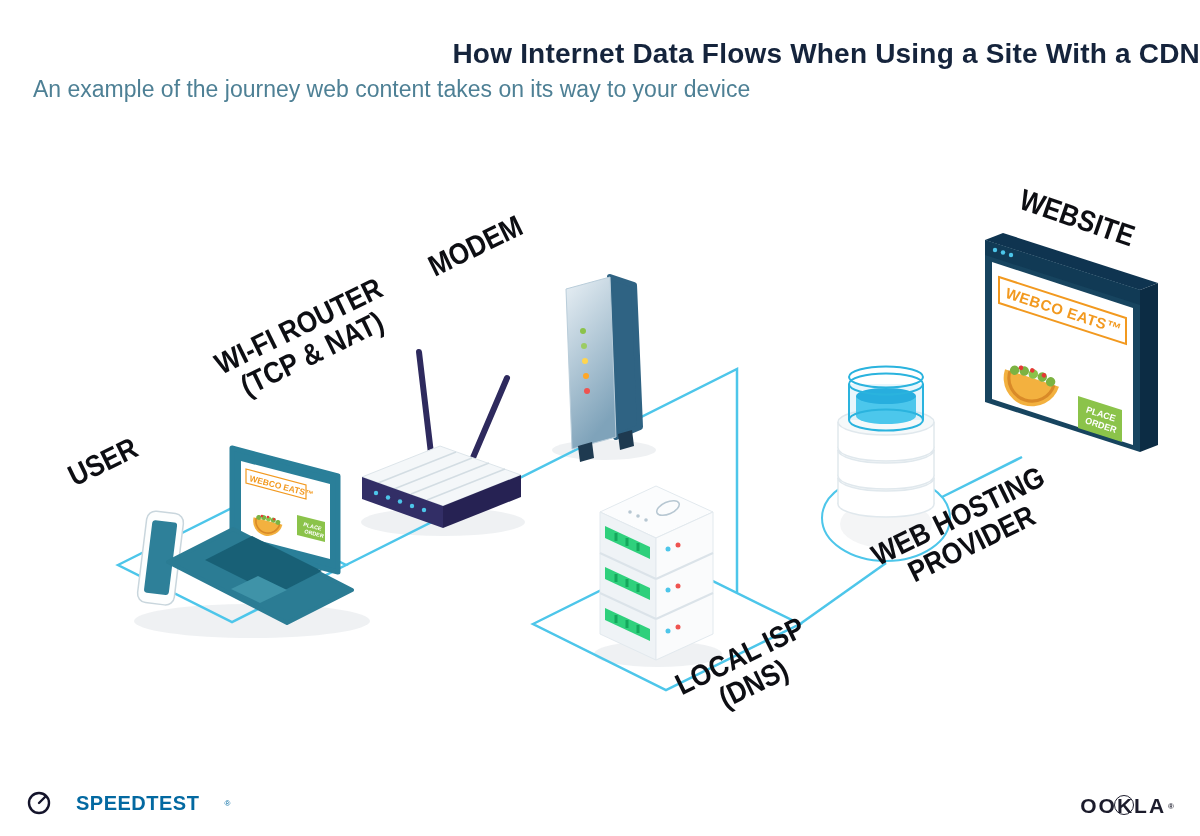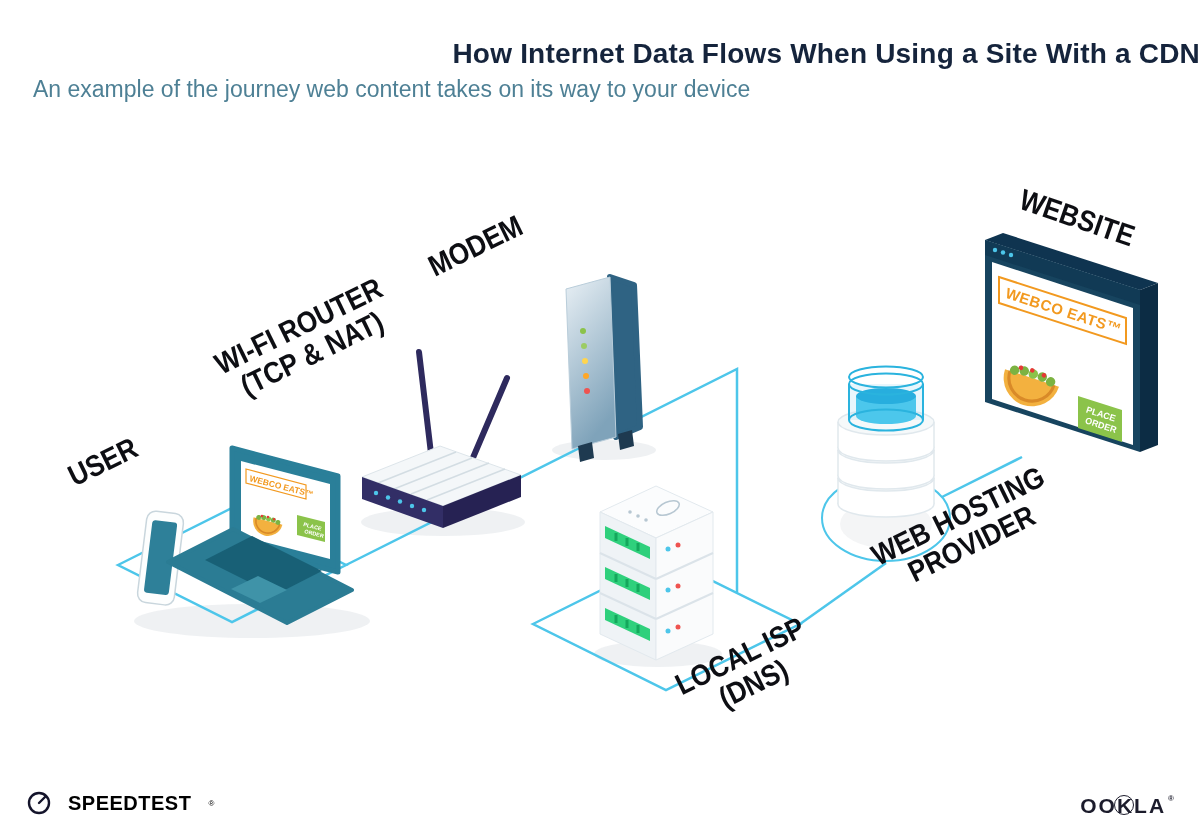--- a/index.html
+++ b/index.html
@@ -16,27 +16,27 @@
     font-size:23px; font-weight:400; color:#4e8095;padding-left:32px;
   }
   .diagram { position:absolute; top:0; left:0; }
   .iso-label {
     position:absolute; font-weight:700; color:#0d0e13; text-align:center;
     font-size:27px; line-height:1.05; white-space:nowrap;
     transform: rotate(-26deg) scale(0.97,1.1);
   }
   .iso-label.down { transform: rotate(19deg) scale(0.97,1.1); }
   .footer-left {
-    position:absolute; left:26px; top:790px; display:flex; align-items:center; gap:16px;
-    color:#000000;
+    position:absolute; left:26px; top:790px; display:flex; align-items:center; gap:24px;
+    color:#0369a1;
   }
   .footer-left .st-text { font-size:20px; font-weight:700; letter-spacing:0.5px; }
   .footer-left sup { font-size:8px; margin-left:1px; }
   .footer-right {
-    position:absolute; right:24px; top:794px; display:flex; 
+    position:absolute; right:24px; top:794px; display:flex; align-items:center;
     color:#1c1c2c; font-size:21px; font-weight:600; letter-spacing:2px;
   }
   .footer-right sup { font-size:8px; margin-left:2px; }
   .ookla-k { position:relative; display:inline-block; }
   .k-ring {
     position:absolute; left:-3px; top:1px; width:20px; height:20px;
     border:1.5px solid #1c1c2c; border-radius:50%; box-sizing:border-box;
   }
 </style>
 </head>

